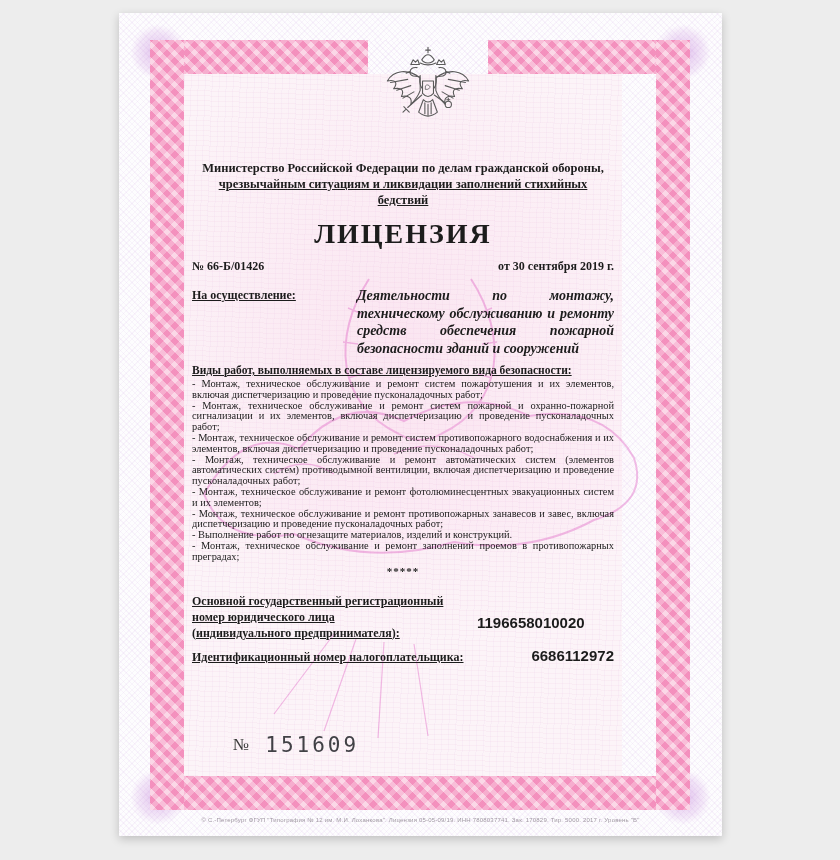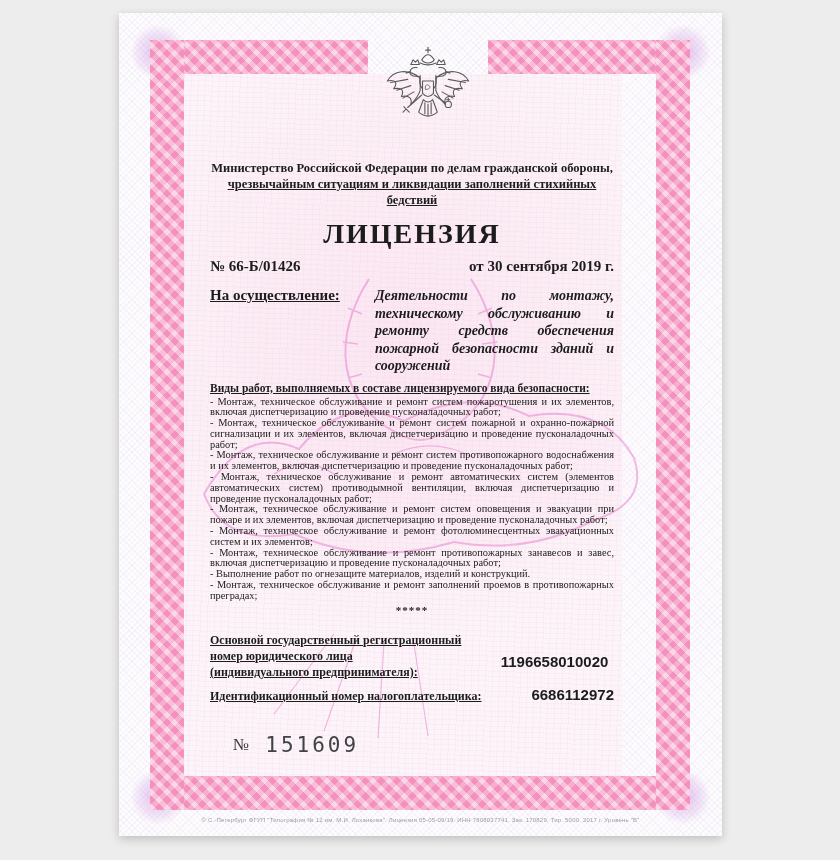--- a/index.html
+++ b/index.html
@@ -40,54 +40,53 @@
       repeating-linear-gradient(-45deg, rgba(203,158,224,0.12) 0 1px, transparent 1px 4px);
   }
 
   .inner {
     position:absolute; left:65px; top:61px; width:438px; height:702px;
     background-color:#fcf4f8;
     background-image:
       radial-gradient(circle at 50% 38%, rgba(247,195,224,0.30), transparent 62%),
       repeating-linear-gradient(2deg,  rgba(231,168,204,0.10) 0 1px, transparent 1px 5px),
       repeating-linear-gradient(92deg, rgba(206,158,221,0.08) 0 1px, transparent 1px 7px);
-    padding-left: 18px;
   }
   .watermark { position:absolute; left:0; top:0; z-index:0; pointer-events:none; }
 
   .emblem { position:absolute; left:262px; top:32px; width:94px; height:100px; z-index:5; }
 
   .content { position:relative; z-index:1; padding:0 8px; width:100%; }
 
   .ministry { margin-top:86px; text-align:center; font-weight:bold; font-size:12.5px; line-height:16px; }
   .ministry .u { text-decoration:underline; }
 
   .doc-title { margin-top:10px; text-align:center; font-weight:bold; font-size:28px; line-height:32px; letter-spacing:2px; }
 
-  .numrow { margin-top:6px; display:flex; justify-content:space-between; font-weight:bold; font-size:15px; line-height:21px; }
-
-  .labelcol { width:165px; flex:0 0 165px; font-weight:bold; font-size:15px; line-height:16px; }
+  .numrow { margin-top:6px; display:flex; justify-content:space-between; font-weight:bold; font-size:12px; line-height:21px; }
+
+  .labelcol { width:165px; flex:0 0 165px; font-weight:bold; font-size:12px; line-height:16px; }
   .labelcol .lbl { text-decoration:underline; }
 
   .activity { margin-top:10px; display:flex; }
   .activity .val { flex:1; font-weight:bold; font-style:italic; font-size:14px; line-height:17.5px; text-align:justify; }
 
   .works-head { margin-top:6px; font-weight:bold; font-size:11.5px; line-height:14px; text-decoration:underline; }
   .works { margin-top:2px; }
   .works .item { font-size:10.4px; line-height:10.8px; text-align:justify; }
   .sep { margin-top:2px; margin-bottom:4px; text-align:center; font-weight:bold; font-size:11px; line-height:12px; letter-spacing:1px; }
 
   .grantee { margin-top:6px; display:flex; }
   .grantee .val { flex:1; }
   .grantee .name { font-weight:bold; font-size:14.5px; line-height:21px; }
   .grantee .short { font-size:12.5px; line-height:18px; margin-top:2px; }
 
   .ogrn { margin-top:16px; display:flex; align-items:flex-end; }
   .ogrn .labelcol { flex:0 0 285px; width:285px; font-size:12px; }
-  .ogrn .val { flex:1; text-align:center; font-family:"Liberation Sans", sans-serif; font-weight:bold; font-size:15px; margin-bottom:10px; }
+  .ogrn .val { flex:1; text-align:left; font-family:"Liberation Sans", sans-serif; font-weight:bold; font-size:15px; margin-bottom:10px; }
 
   .inn { margin-top:6px; display:flex; align-items:baseline; }
   .inn .lbl { font-weight:bold; font-size:12px; line-height:16px; text-decoration:underline; }
   .inn .val { flex:1; text-align:right; font-family:"Liberation Sans", sans-serif; font-weight:bold; font-size:15px; }
 
   .serial { position:absolute; left:114px; top:720px; display:flex; align-items:center; z-index:2; }
   .serial .no { font-size:17px; color:#3a3a3a; }
   .serial .digits { margin-left:16px; font-family:"DejaVu Sans Mono", monospace; font-size:21px; letter-spacing:3px; color:#414146; }
 
   .fineprint { position:absolute; left:0; right:0; top:804px; text-align:center;
@@ -171,21 +170,20 @@
           <div class="labelcol"><span class="lbl">На осуществление:</span></div>
           <div class="val">Деятельности по монтажу, техническому обслуживанию и ремонту средств обеспечения пожарной безопасности зданий и сооружений</div>
         </div>
 
         <div class="works-head">Виды работ, выполняемых в составе лицензируемого вида безопасности:</div>
         <div class="works">
           <div class="item">- Монтаж, техническое обслуживание и ремонт систем пожаротушения и их элементов, включая диспетчеризацию и проведение пусконаладочных работ;</div>
           <div class="item">- Монтаж, техническое обслуживание и ремонт систем пожарной и охранно-пожарной сигнализации и их элементов, включая диспетчеризацию и проведение пусконаладочных работ;</div>
           <div class="item">- Монтаж, техническое обслуживание и ремонт систем противопожарного водоснабжения и их элементов, включая диспетчеризацию и проведение пусконаладочных работ;</div>
           <div class="item">- Монтаж, техническое обслуживание и ремонт автоматических систем (элементов автоматических систем) противодымной вентиляции, включая диспетчеризацию и проведение пусконаладочных работ;</div>
-          <div class="item">- Монтаж, техническое обслуживание и ремонт систем оповещения и эвакуации при пожаре и их элементов, включая диспетчеризацию и проведение пусконаладочных работ;</div>
           <div class="item">- Монтаж, техническое обслуживание и ремонт фотолюминесцентных эвакуационных систем и их элементов;</div>
           <div class="item">- Монтаж, техническое обслуживание и ремонт противопожарных занавесов и завес, включая диспетчеризацию и проведение пусконаладочных работ;</div>
           <div class="item">- Выполнение работ по огнезащите материалов, изделий и конструкций.</div>
           <div class="item">- Монтаж, техническое обслуживание и ремонт заполнений проемов в противопожарных преградах;</div>
         </div>
         <div class="sep">*****</div>
 
 
         <div class="ogrn">
           <div class="labelcol">

